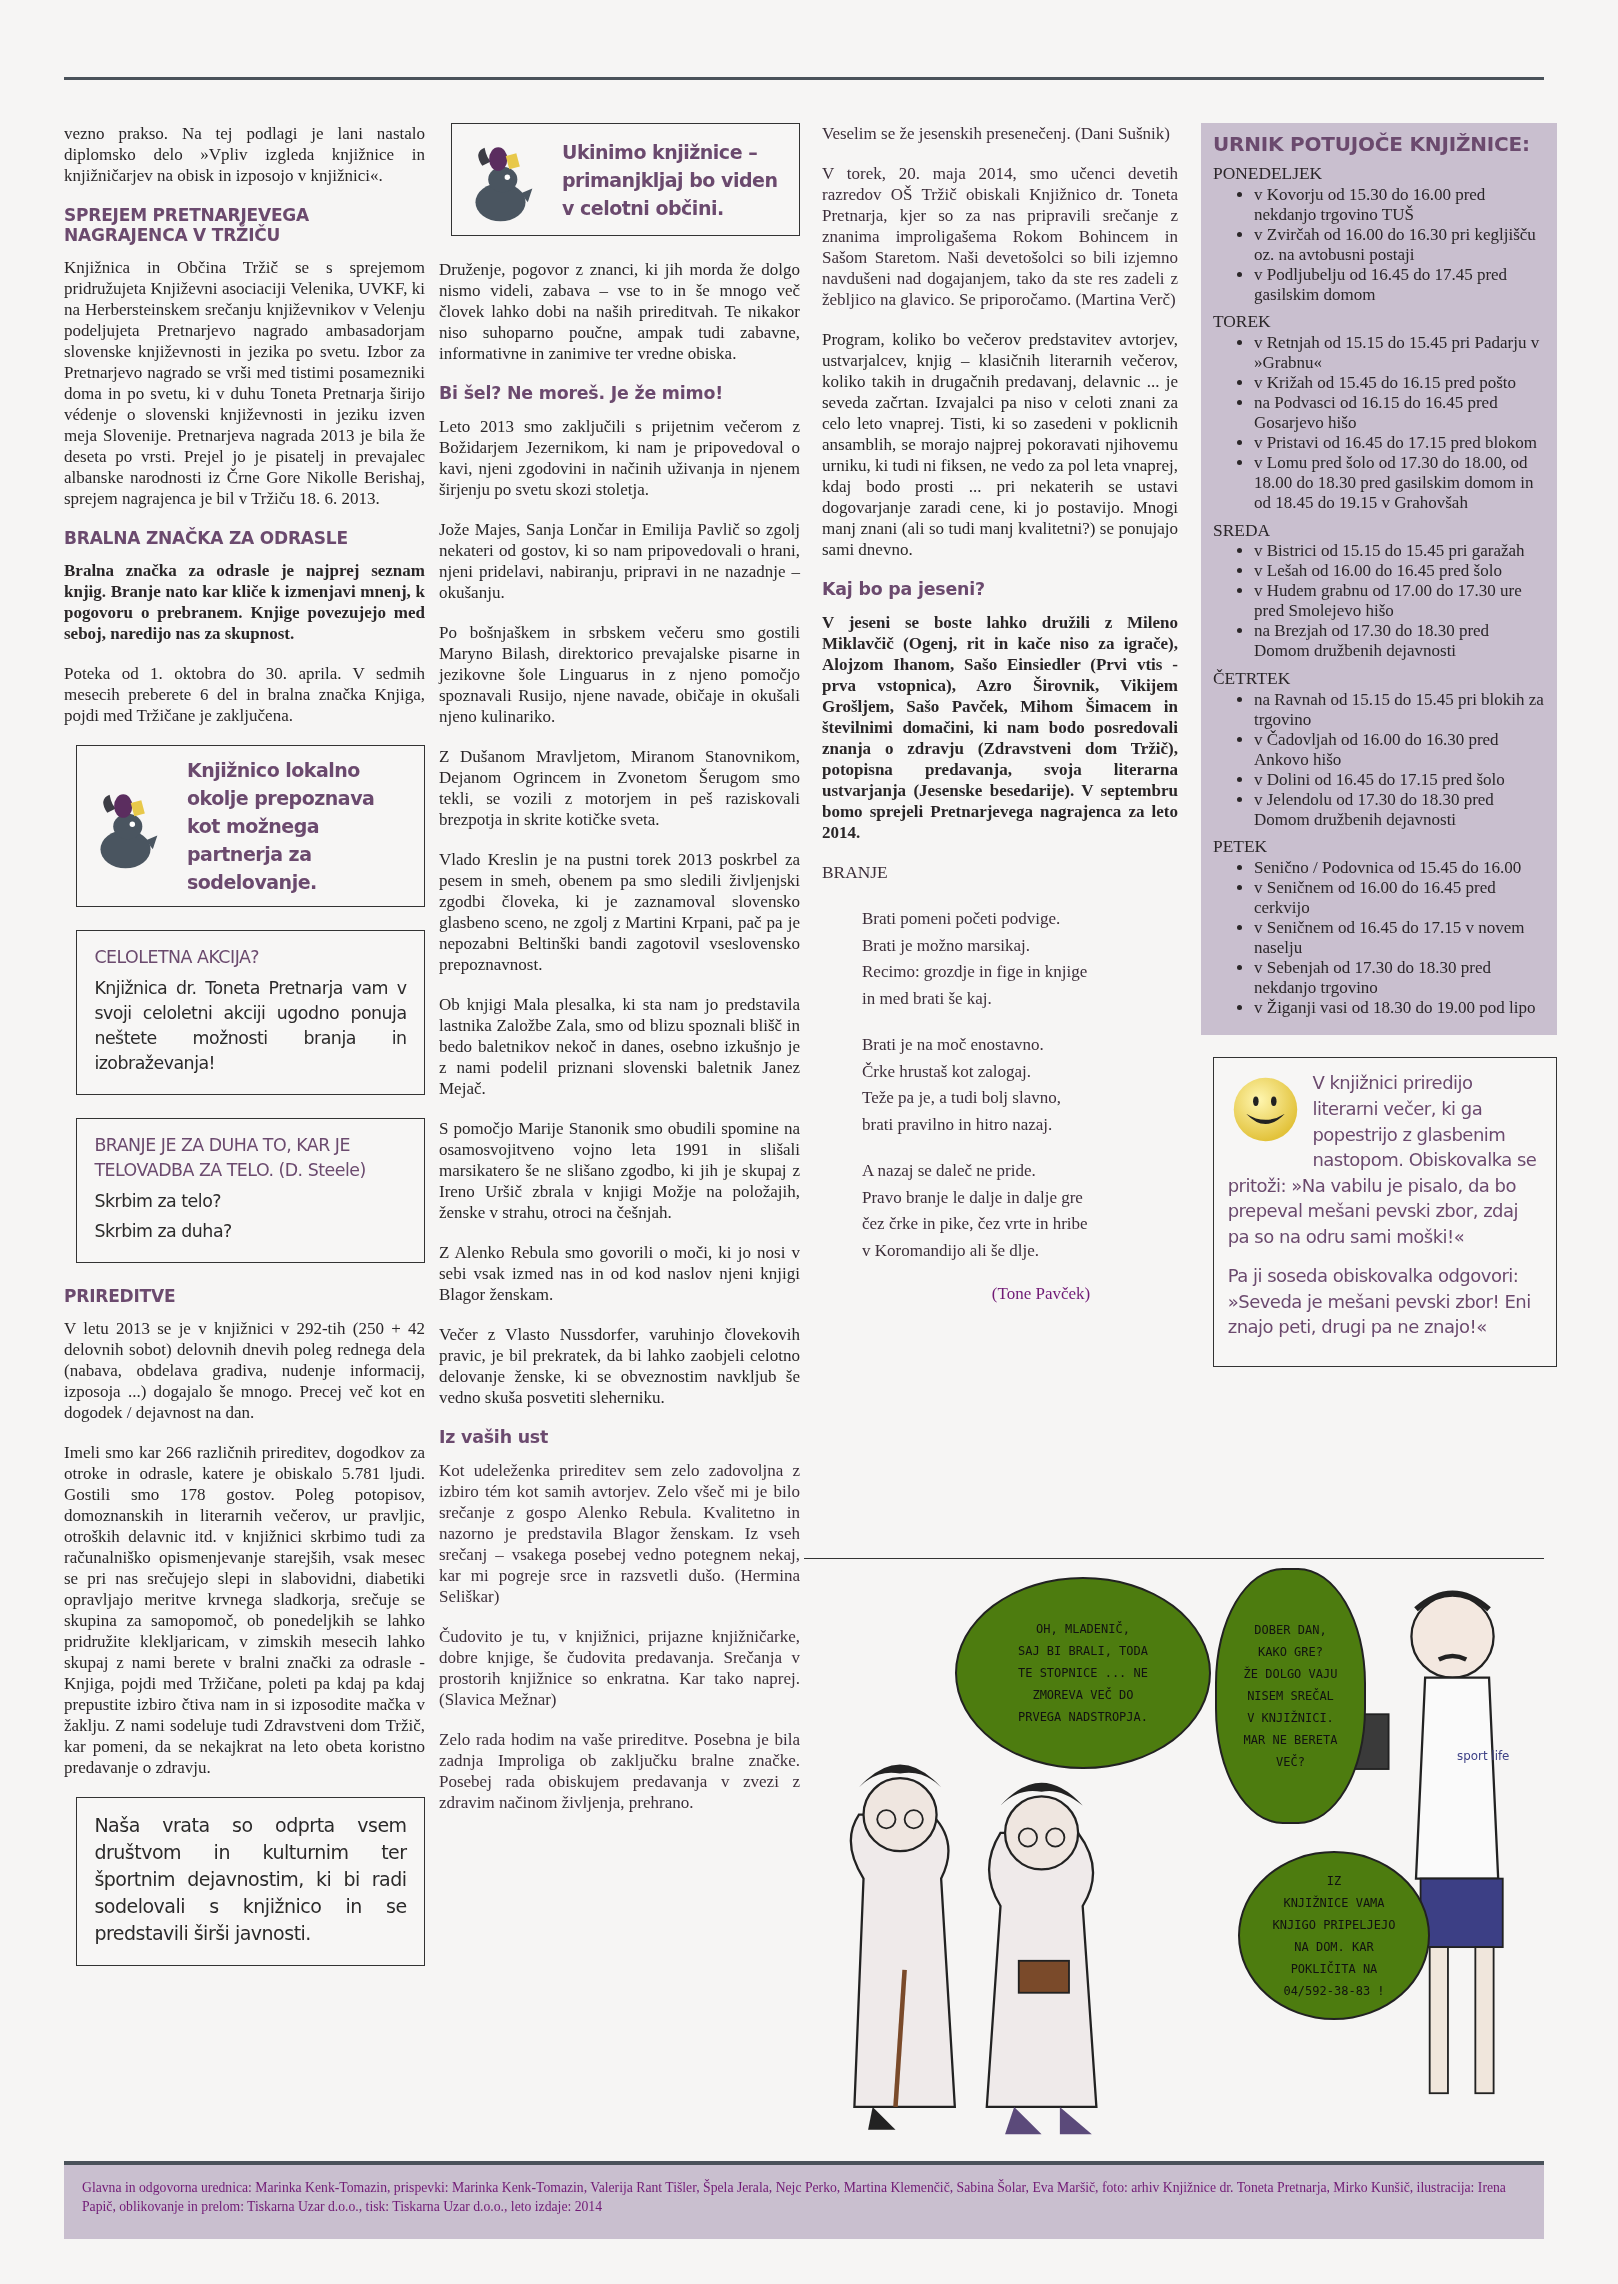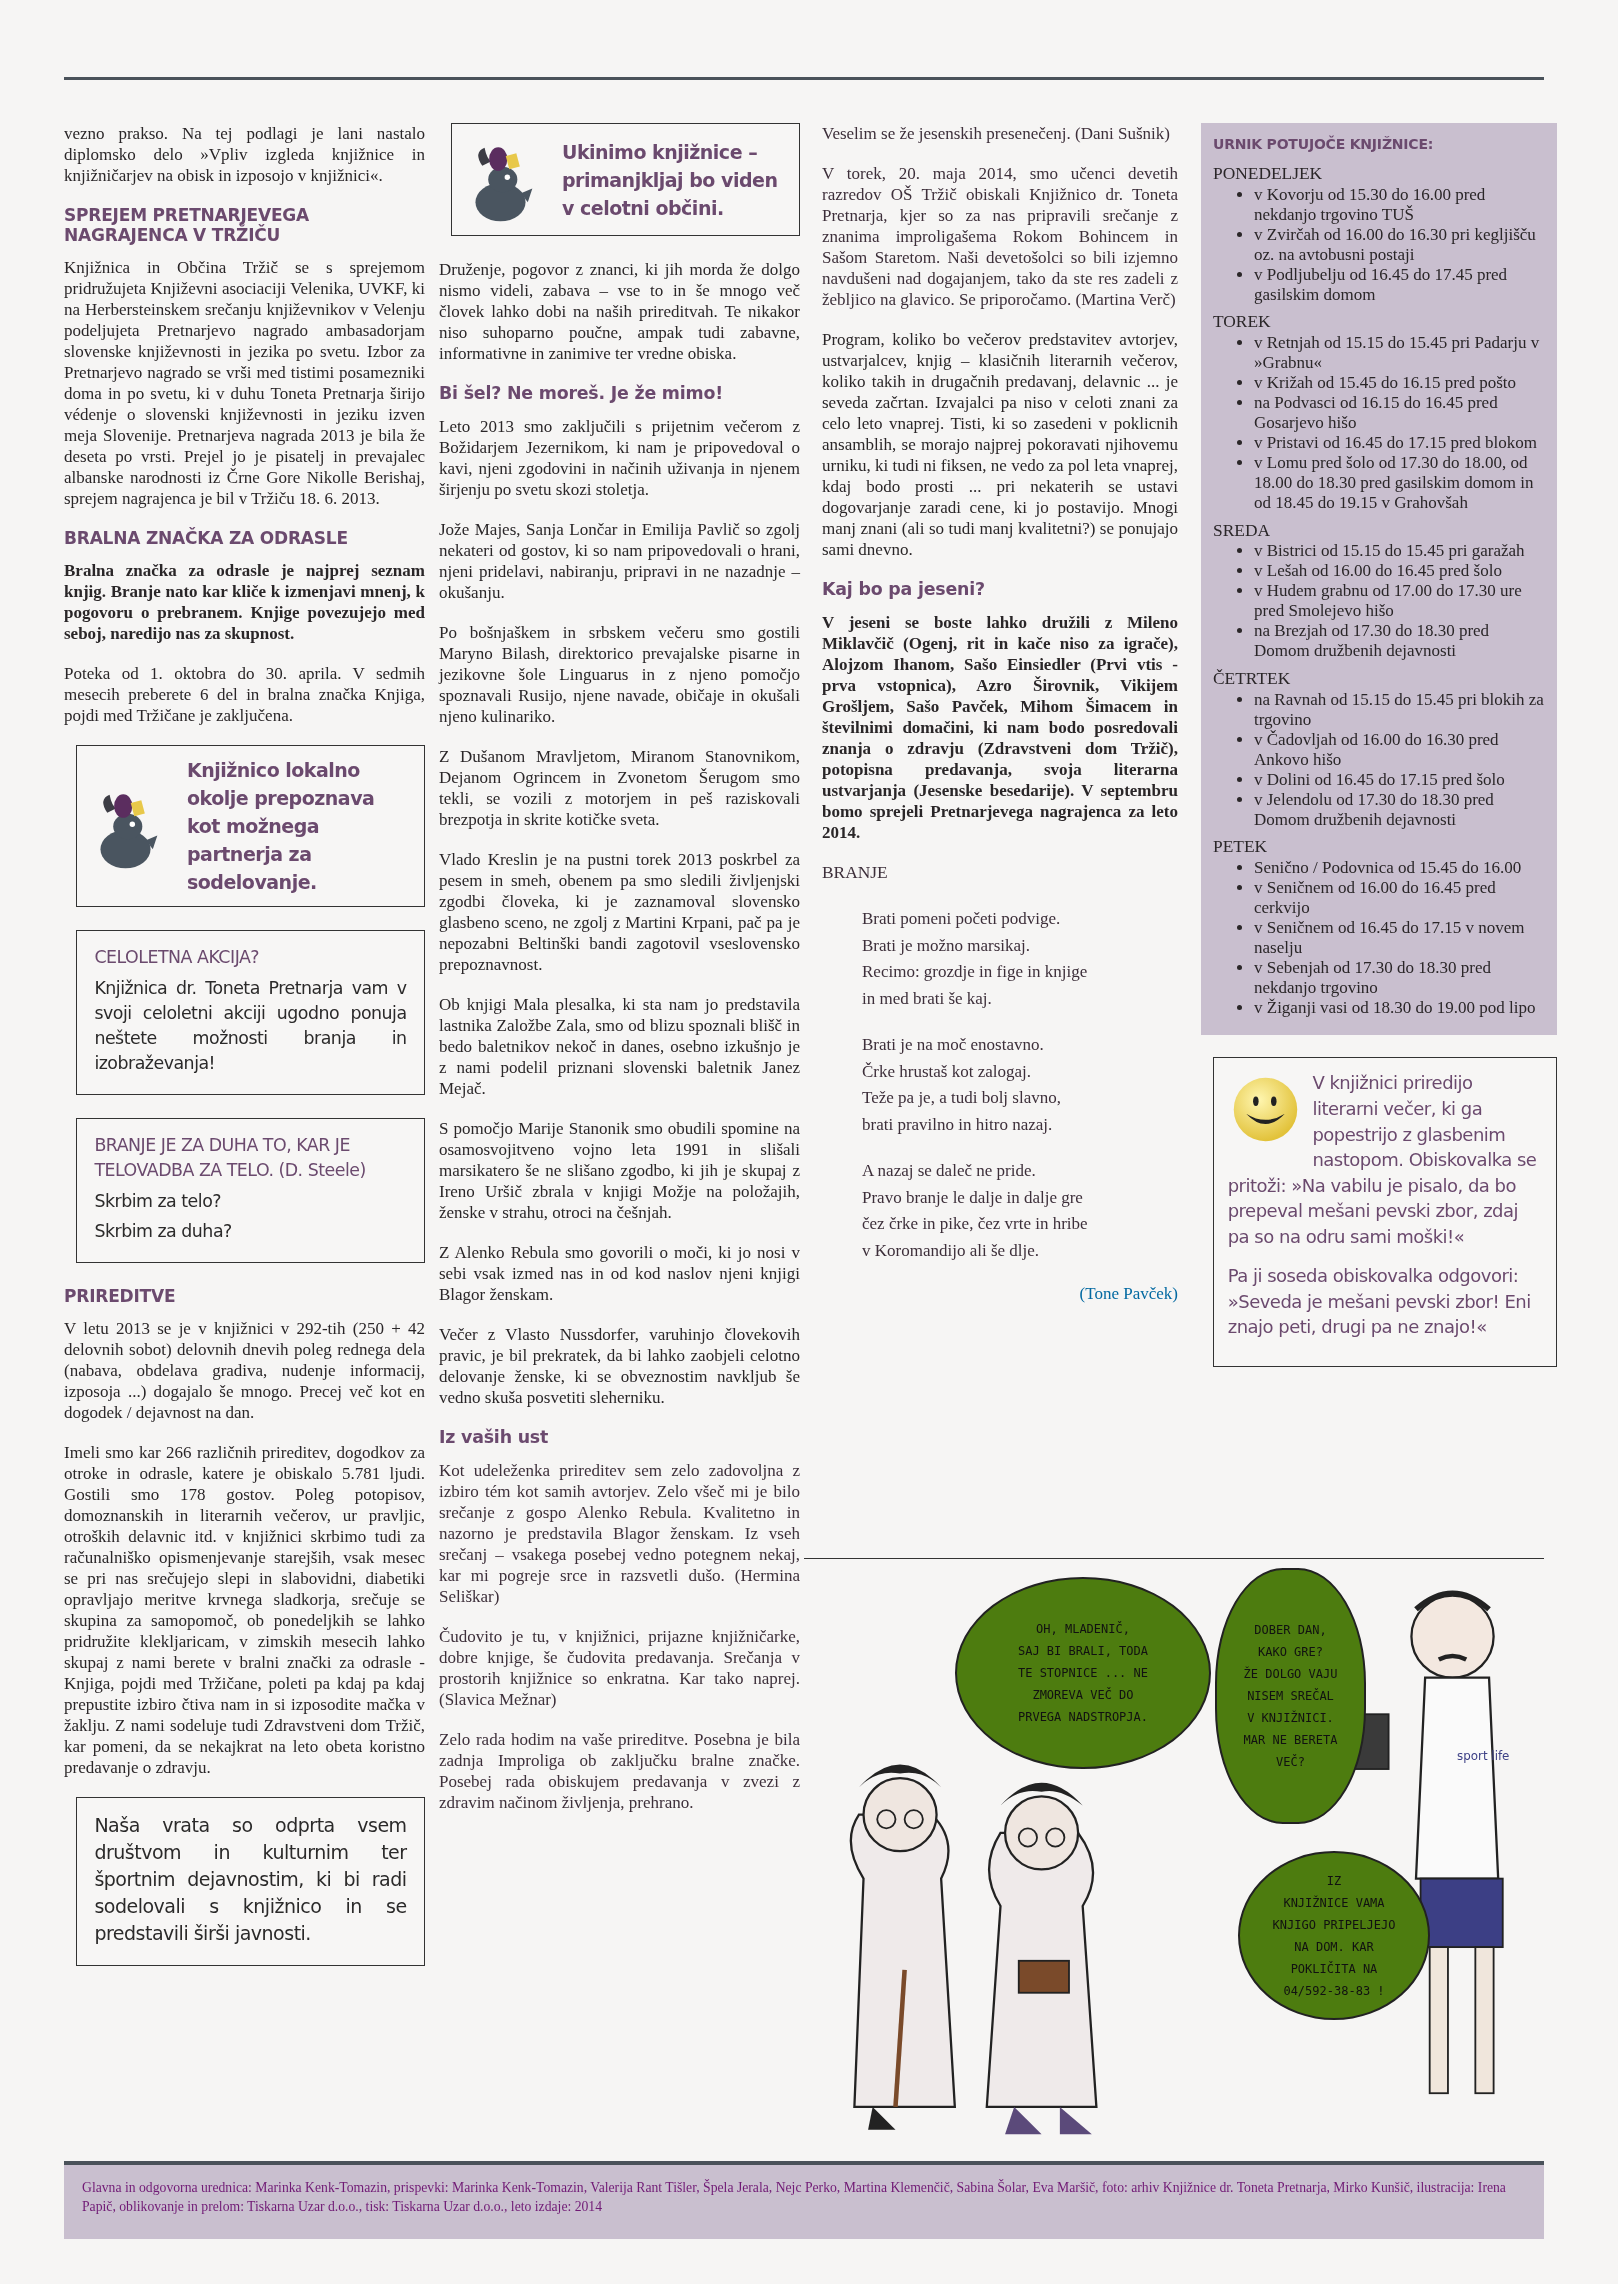--- a/index.html
+++ b/index.html
@@ -32,25 +32,25 @@
     gap: 14px;
   }
   .box .btitle { color: #6b4a6e; margin: 0 0 6.4px 0; }
   .box p { margin: 0 0 4.6px 0; text-align: justify; }
   .mascot-box { display: flex; align-items: center; padding: 10px 12px; }
   .mascot-box .mtext { color: #6b4a6e; font-size: 19px; line-height: 28px; margin-left: 11px; font-weight: bold; letter-spacing: -0.5px; }
   .mascot { width: 73px; height: 91px; flex: none; }
   .poem-title { font-size: 17.4px; margin: 18px 0 23px 0; color: #3d2f3a; }
   .poem-stanza { margin: 0 0 20px 0; }
   .poem-line { font-size: 17px; line-height: 26.5px; color: #3d2f3a; display: block; margin-left: 40px; }
-  .poem-author { text-align: right; font-size: 17px; color: #0369a1; margin-top: 9px; padding-left: 82px; }
+  .poem-author { text-align: center; font-size: 17px; color: #701a75; margin-top: 9px; padding-left: 82px; }
   .schedule {
     background: #c9bfcf; padding: 11px 12px 13.7px 12px;
   }
-  .schedule h2.sec { font-size: 14px; margin-bottom: 9px; }
+  .schedule h2.sec { font-size: 20px; margin-bottom: 9px; }
   .day { font-size: 17.4px; line-height: 21px; margin: 6.4px 0 0.9px 0; }
   .schedule ul { margin: 0 0 3.7px 0; padding-left: 41px; }
   .schedule li { font-size: 17px; line-height: 20px; }
   .joke-box { margin-top: 22px; padding: 12px 13.7px; font-size: 18px; line-height: 25.6px; color: #6b4a6e; }
   .joke-box .smiley { float: left; width: 69px; height: 69px; margin: 4.6px 12px 4.6px 3.7px; }
   .joke-box p { margin: 0 0 13.7px 0; text-align: left; }
   .cartoon {
     position: absolute; left: 804px; top: 1558px; width: 740px; height: 589px;
     border-top: 1.8px solid #333;
   }

